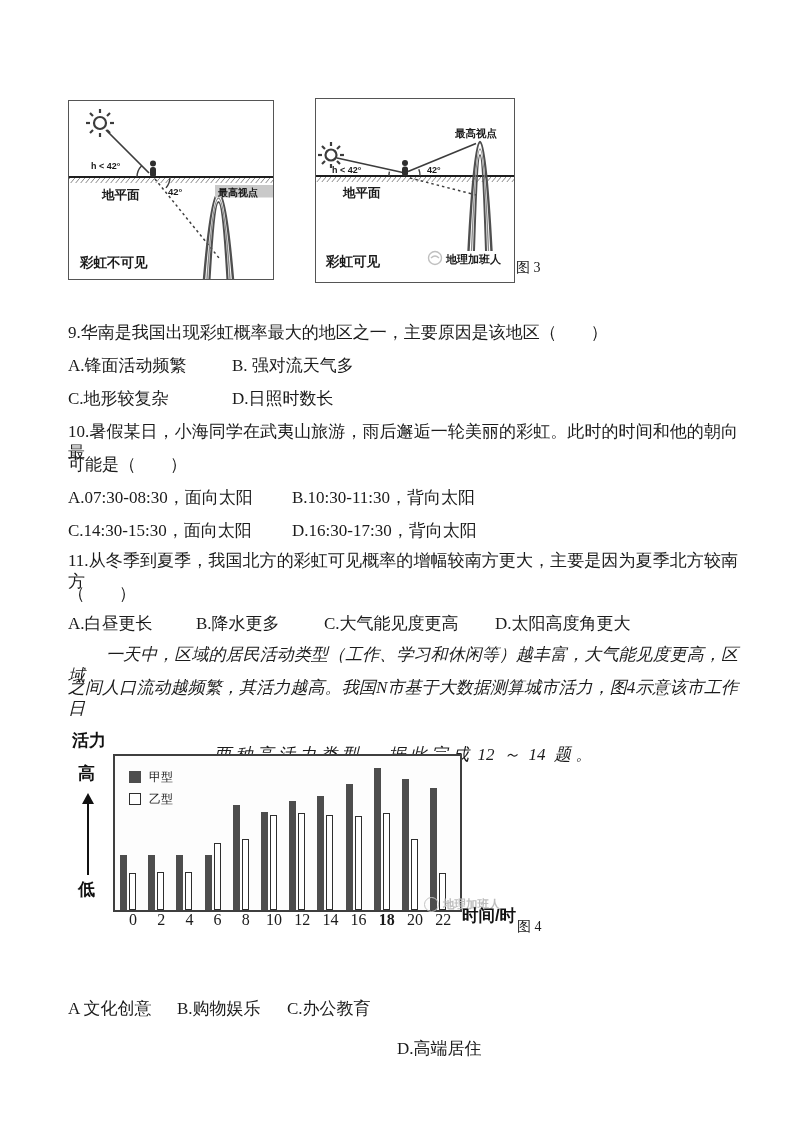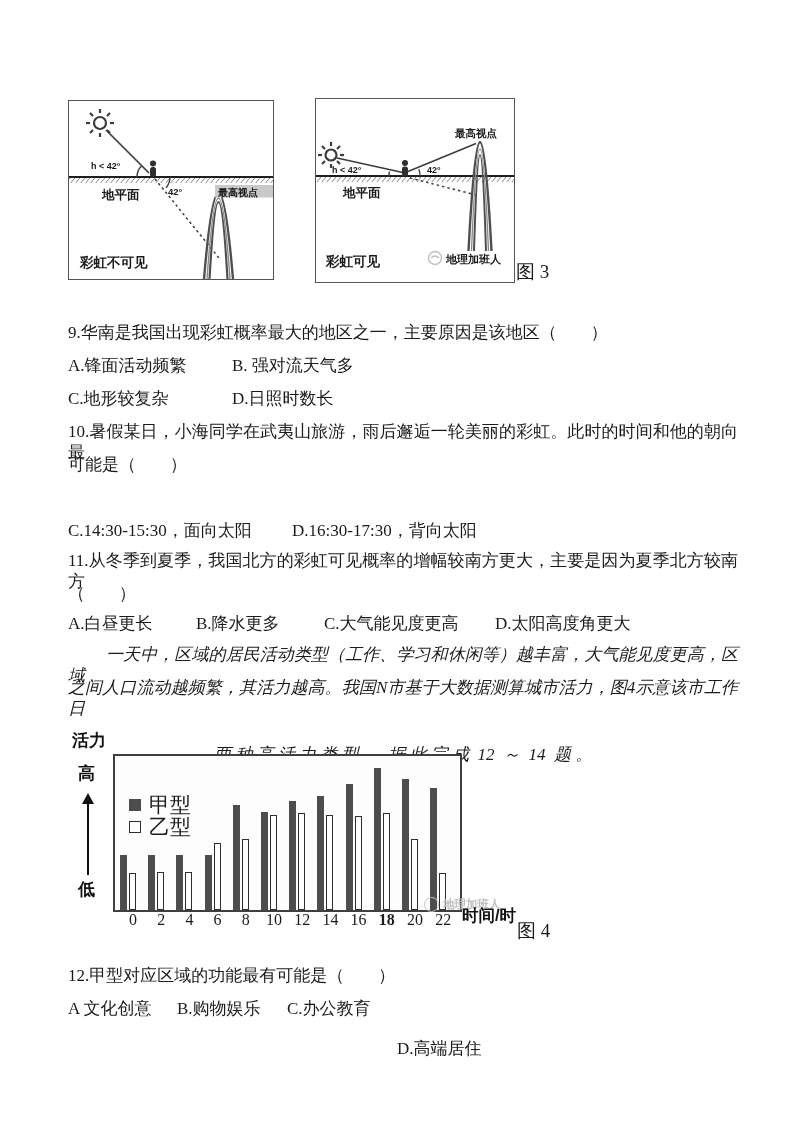--- a/index.html
+++ b/index.html
@@ -5,29 +5,29 @@
   html,body{margin:0;padding:0;background:#9a9a9a;}
   .page{position:relative;width:793px;height:1122px;margin:0 auto;background:#ffffff;
         font-family:"Liberation Serif",serif;color:#1b1b1b;overflow:hidden;}
   .line{position:absolute;left:68px;width:670px;font-size:17px;line-height:21px;white-space:pre;}
   .just{white-space:normal;text-align:justify;text-align-last:justify;}
   .passage{font-style:italic;}
   .indent{text-indent:38px;}
   .opt{position:absolute;top:0;white-space:pre;}
   .diagram{position:absolute;border:1.8px solid #555;background:#fff;}
   svg text{font-family:"Liberation Sans",sans-serif;font-weight:bold;fill:#1a1a1a;}
-  .fig-caption{position:absolute;font-size:19px;}
+  .fig-caption{position:absolute;font-size:14px;}
   
   .chart-box{position:absolute;left:113px;top:754px;width:345px;height:154px;
              border:2px solid #3f3f3f;background:#fdfdfd;}
   .plot{position:absolute;left:0;top:0;right:0;bottom:0;}
   .bar{position:absolute;bottom:0;width:7px;box-sizing:border-box;}
   .bar-a{background:#4d4d4d;}
   .bar-b{background:#fff;border:1.6px solid #2e2e2e;}
-  .legend{position:absolute;left:14px;top:10px;font-size:21px;margin-top:28px;}
+  .legend{position:absolute;left:14px;top:10px;font-size:12px;}
   .legend-row{display:flex;align-items:center;gap:8px;height:22px;}
   .sw-a{width:12px;height:12px;background:#4d4d4d;}
   .sw-b{width:12px;height:12px;background:#fff;border:1.8px solid #2e2e2e;box-sizing:border-box;}
   .ticks{position:absolute;left:120px;top:911px;width:350px;height:20px;font-size:16px;}
   .tick{position:absolute;top:0;width:28px;text-align:center;}
   .axis-label{position:absolute;font-family:"Liberation Sans",sans-serif;font-weight:bold;color:#111;}
   .y-arrow{position:absolute;left:87px;top:798px;height:77px;border-left:2.6px solid #111;}
   .y-arrow::before{content:"";position:absolute;left:-7.5px;top:-11px;
                    border:6px solid transparent;border-bottom:11px solid #111;}
   .watermark{position:absolute;display:flex;align-items:center;gap:4px;color:#bdbdbd;
@@ -136,20 +136,24 @@
     <span class="opt" style="left:0;">C.地形较复杂</span>
     <span class="opt" style="left:164px;">D.日照时数长</span>
   </div>
   <div class="line" style="top:355px;">
     <span class="opt" style="left:0;">A.锋面活动频繁</span>
     <span class="opt" style="left:164px;">B. 强对流天气多</span>
   </div>
 
   <div class="line just" style="top:421px;">10.暑假某日，小海同学在武夷山旅游，雨后邂逅一轮美丽的彩虹。此时的时间和他的朝向最</div>
   <div class="line" style="top:454px;">可能是（　　）</div>
+  <div class="line" style="top:487px;">
+    <span class="opt" style="left:0;">A.07:30-08:30，面向太阳</span>
+    <span class="opt" style="left:224px;">B.10:30-11:30，背向太阳</span>
+  </div>
   <div class="line" style="top:520px;">
     <span class="opt" style="left:0;">C.14:30-15:30，面向太阳</span>
     <span class="opt" style="left:224px;">D.16:30-17:30，背向太阳</span>
   </div>
 
   <div class="line just" style="top:550px;">11.从冬季到夏季，我国北方的彩虹可见概率的增幅较南方更大，主要是因为夏季北方较南方</div>
   <div class="line" style="top:583px;">（　　）</div>
   <div class="line" style="top:613px;">
     <span class="opt" style="left:0;">A.白昼更长</span>
     <span class="opt" style="left:128px;">B.降水更多</span>
@@ -219,21 +223,20 @@
       <span class="tick" style="left: 309.2px;">22</span>
     </div>
 
   <div class="watermark" style="left:424px;top:897px;">
     <span class="wm-circle"></span>
     <span>地理加班人</span>
   </div>
   <div class="axis-label xaxis-title" style="left:462px;top:905px;font-size:16.5px;">时间/时</div>
   <div class="fig-caption" style="left:517px;top:918px;">图 4</div>
 
-  <div class="line" style="top:965px;">12.甲型对应区域的功能最有可能是（　　）</div>
   <div class="line" style="top:998px;">
     <span class="opt" style="left:0;">A 文化创意</span>
     <span class="opt" style="left:109px;">B.购物娱乐</span>
     <span class="opt" style="left:219px;">C.办公教育</span>
     <span class="opt" style="left:329px;margin-top:40px;">D.高端居住</span>
   </div>
 
 </div>
 
 </body></html>

